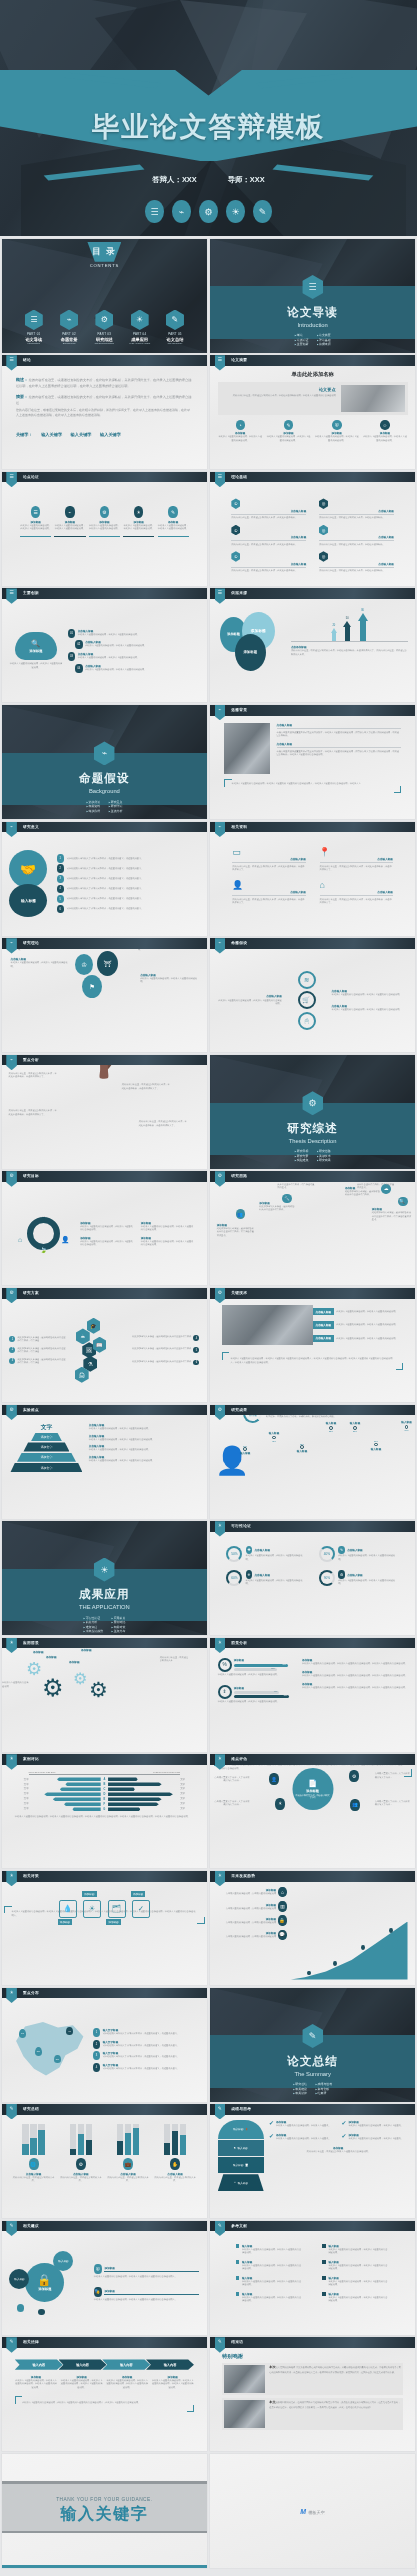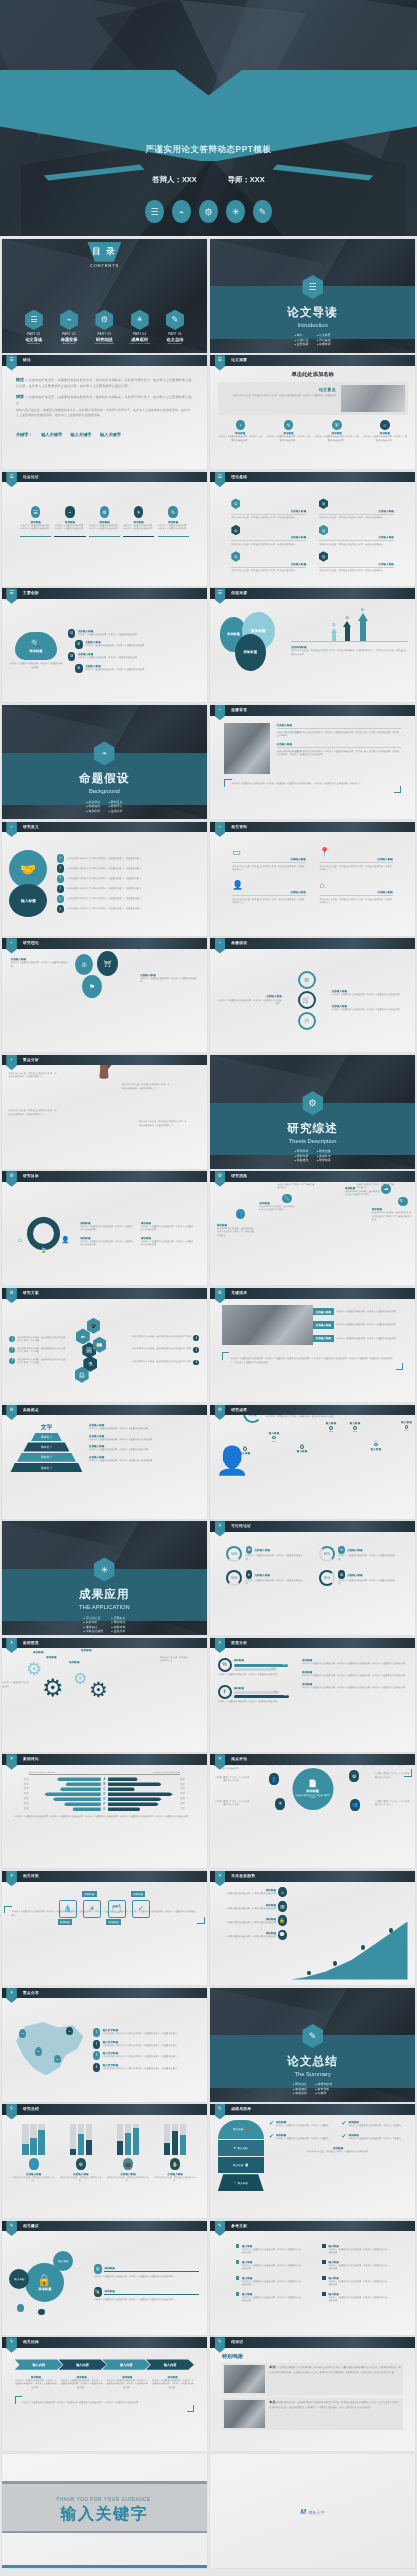--- a/index.html
+++ b/index.html
@@ -155,21 +155,21 @@
   <div class="poly p5"></div>
   <div class="poly p6"></div>
   <div class="poly p7"></div>
   <div class="teal-band"></div>
   <div class="slash s1"></div>
   <div class="slash s2"></div>
   <div class="slash s3"></div>
   <div class="slash s4"></div>
 
 
-  <div class="cover-sub">严谨实用论文答辩动态PPT模板</div>
+  <div class="cover-title">毕业论文答辩模板</div>
   <div class="cover-meta">
     <span>答辩人：XXX</span>
     <span>导师：XXX</span>
   </div>
   <div class="cover-icons">
     <div class="ci">☰</div>
     <div class="ci">⌁</div>
     <div class="ci">⚙</div>
     <div class="ci">☀</div>
     <div class="ci">✎</div>

